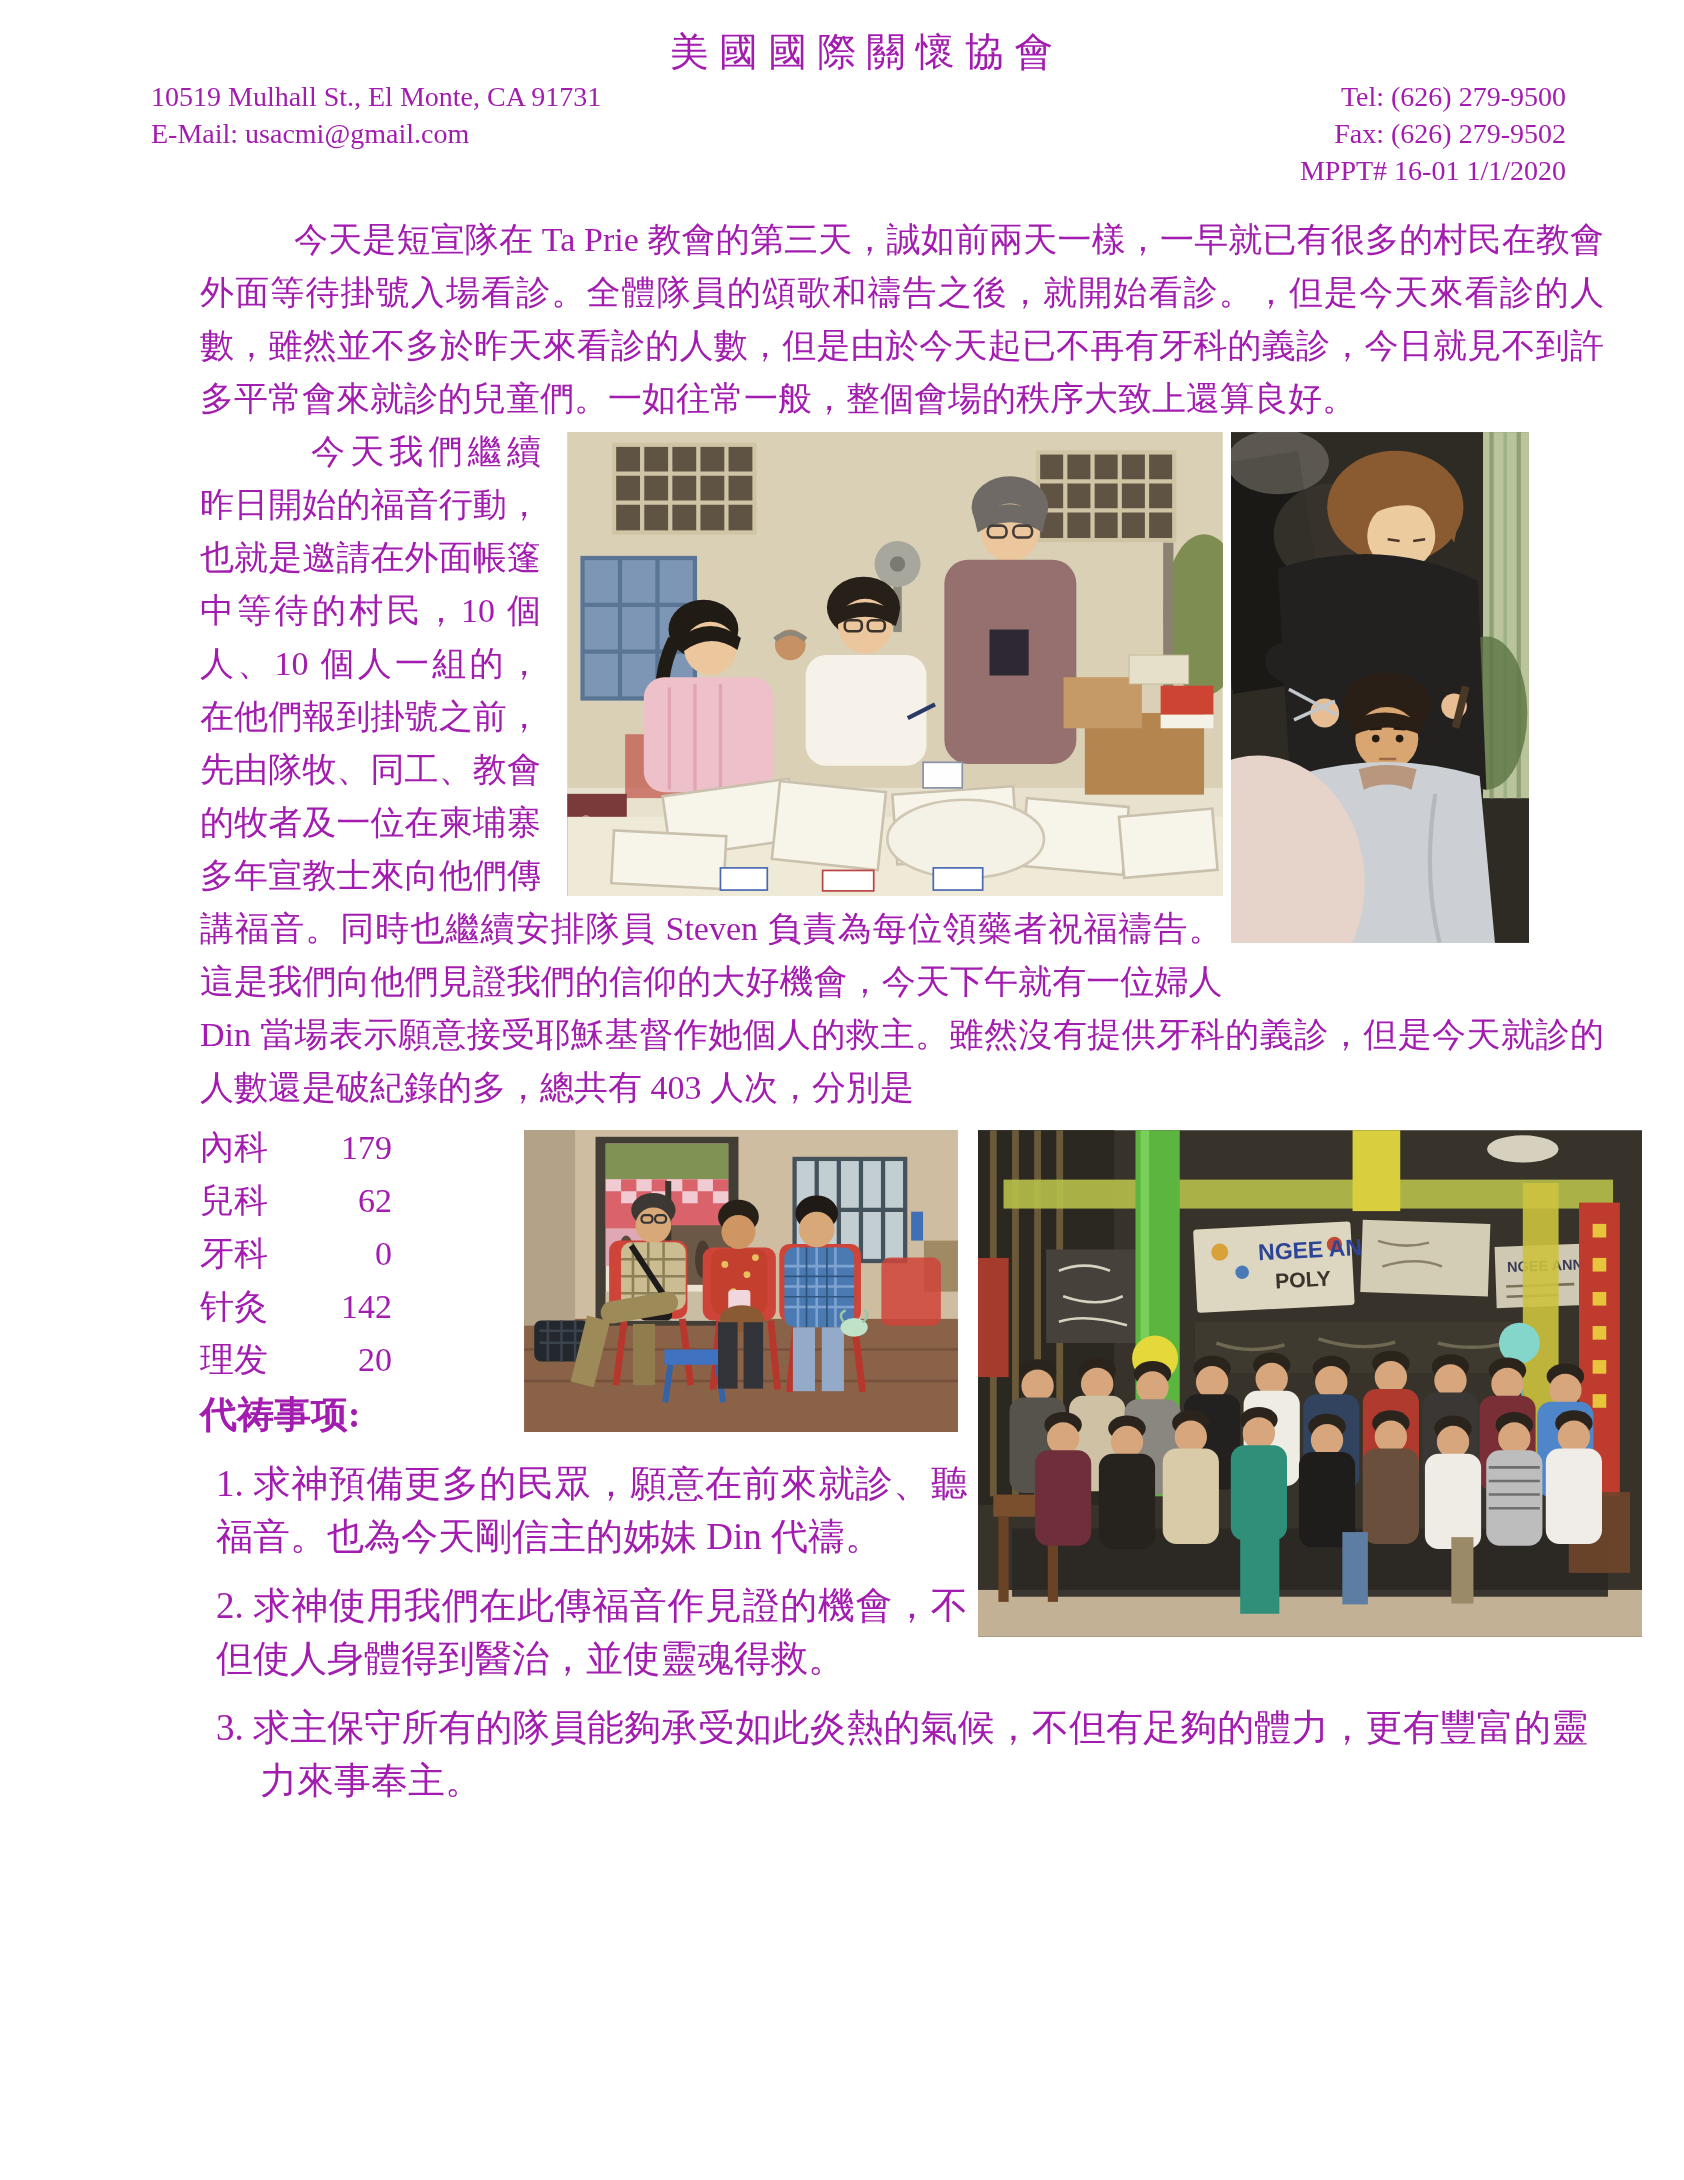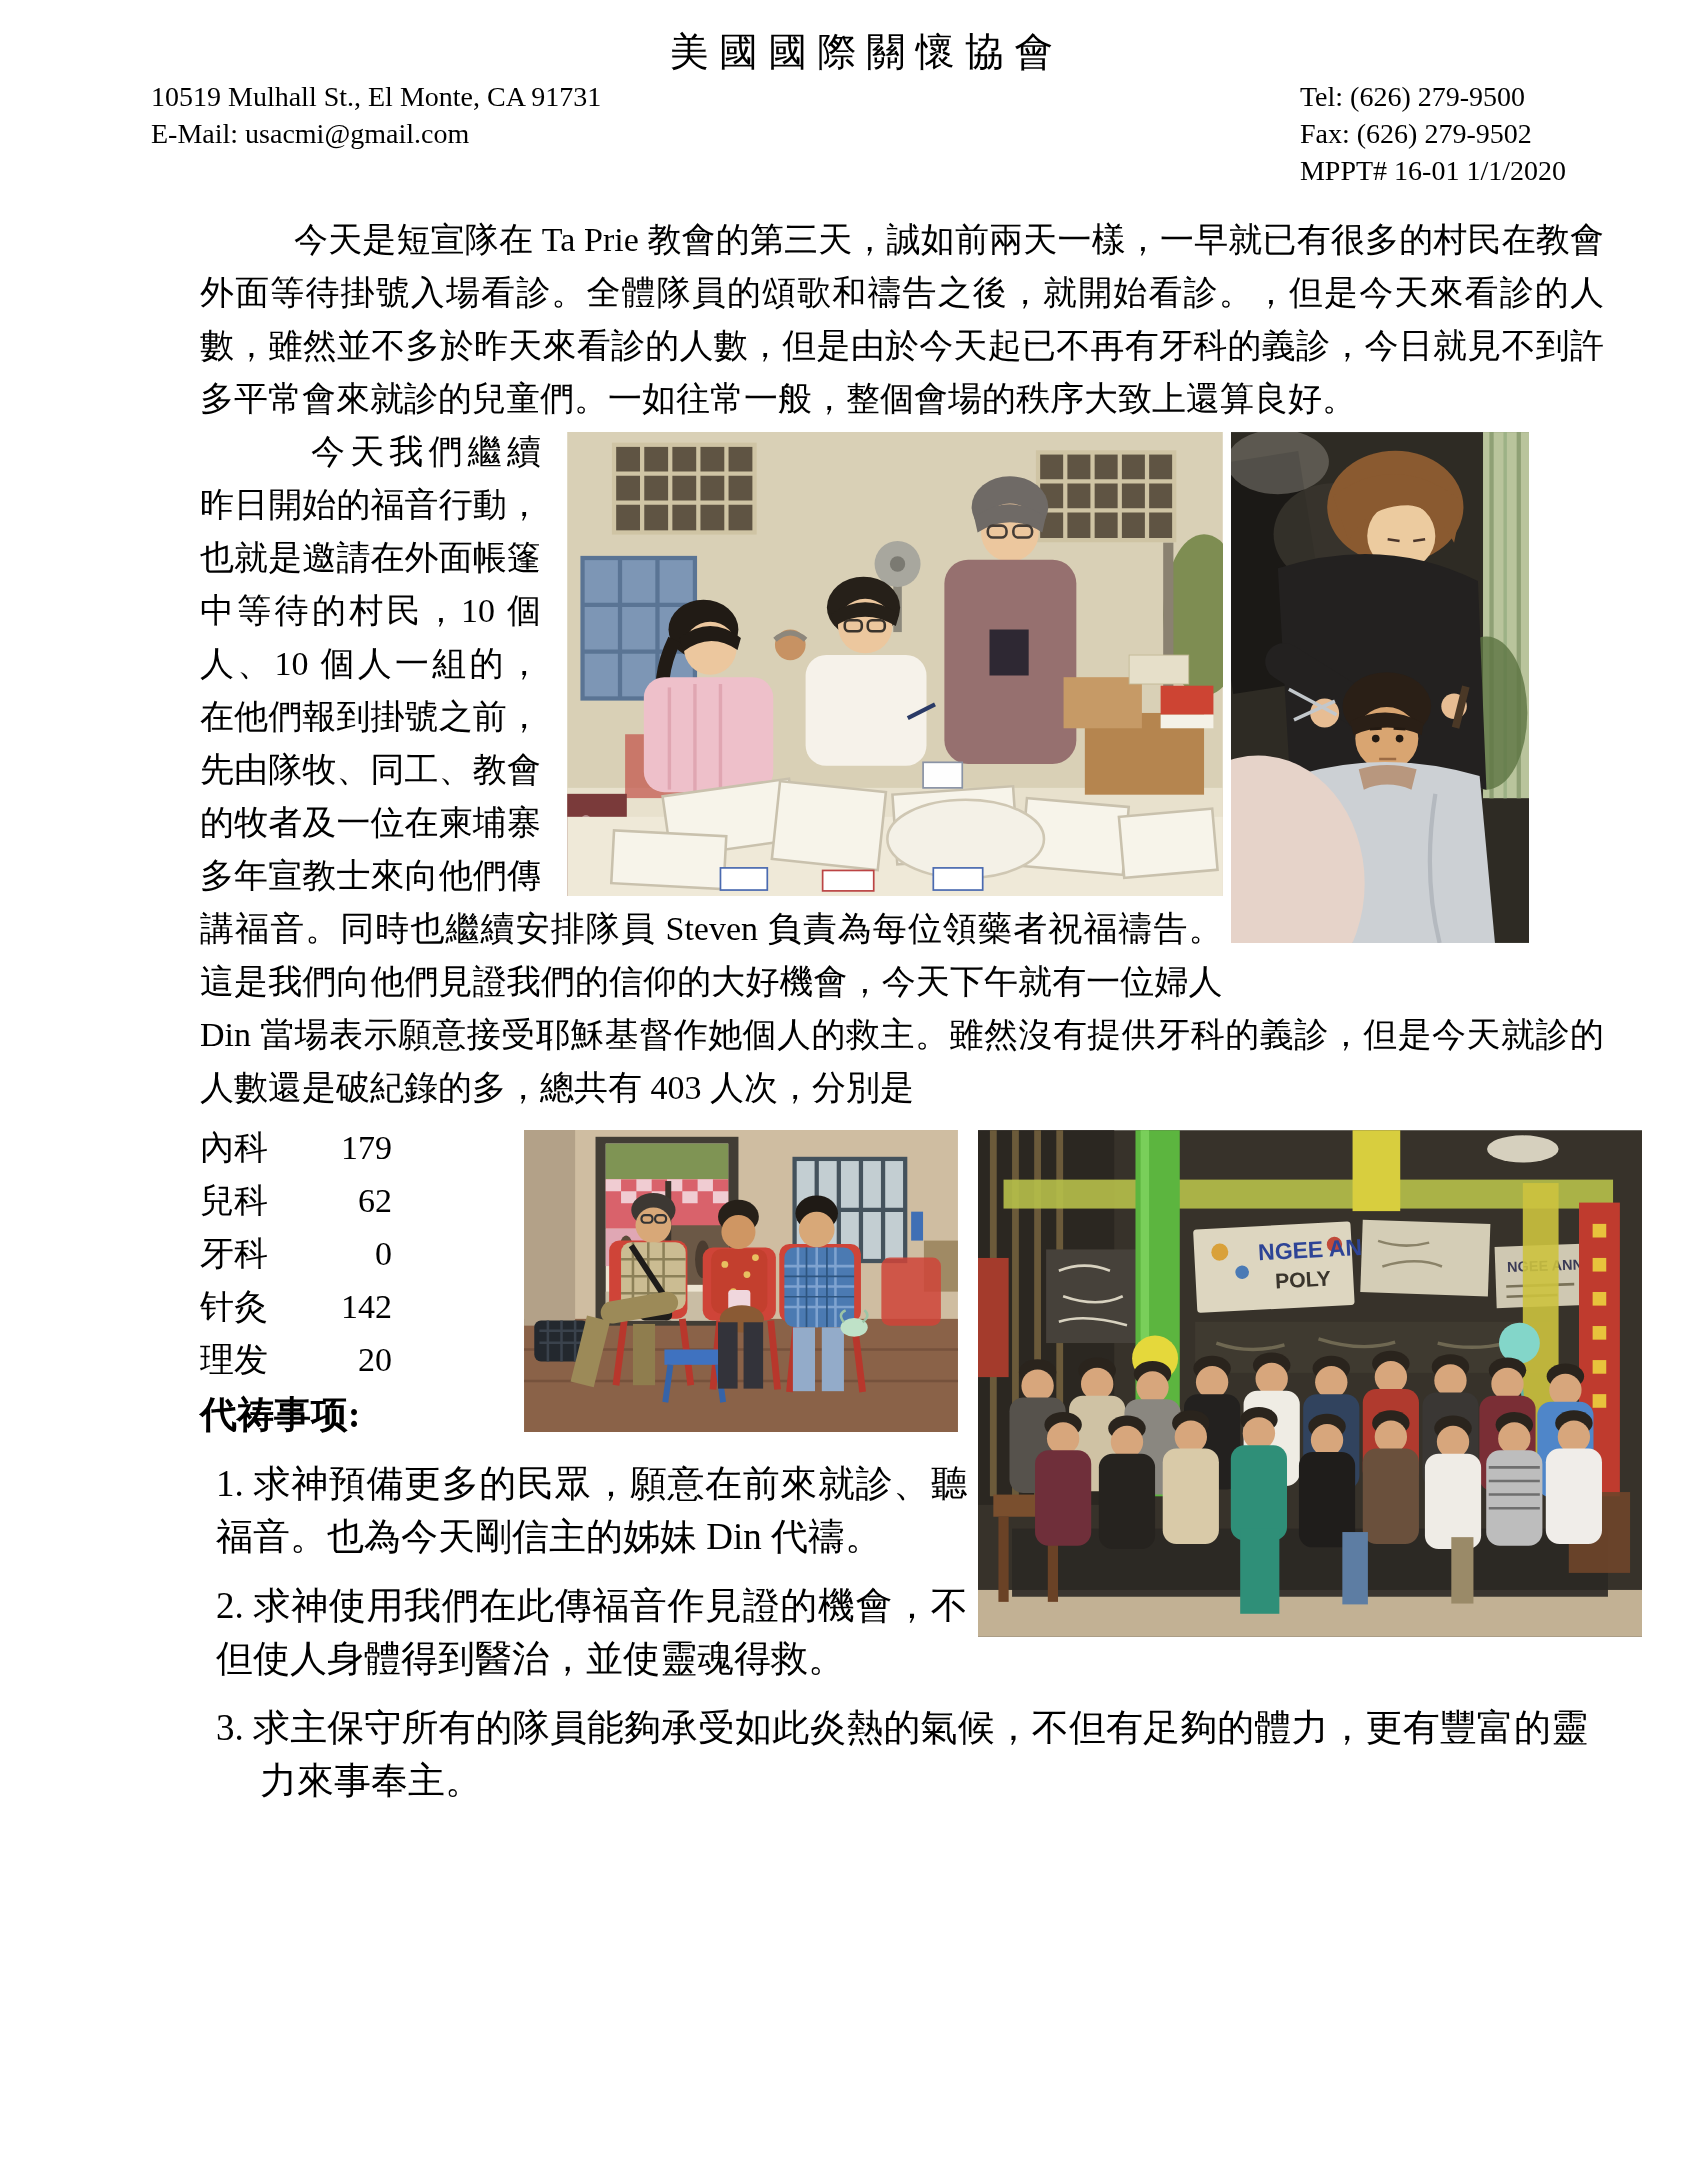--- a/index.html
+++ b/index.html
@@ -1,26 +1,26 @@
 <!DOCTYPE html>
 <html style="font-size:13.6px"><head>
 <meta charset="utf-8">
 <style>
   html,body{margin:0;padding:0;background:#888;}
   .page{
     width:1685px;height:2181px;background:#ffffff;box-sizing:border-box;
     padding:25.6px 81px 0 119px;position:relative;overflow:hidden;margin:0 auto;
-    font-family:"Liberation Serif","DejaVu Serif",serif;color:#000000;
+    font-family:"Liberation Serif","DejaVu Serif",serif;color:#a21caf;
   }
   
   .org-cn{text-align:center;font-size:39px;line-height:51px;letter-spacing:10.2px;padding-left:10.2px;}
   .org-en{text-align:center;font-size:28px;line-height:37px;}
   .contact-row{display:flex;justify-content:space-between;font-size:28px;line-height:37px;margin-top:1.7px;margin-left:32px;}
   .contact-left{text-align:left;}
-  .contact-right{text-align:left;padding-right:38px;}
+  .contact-right{text-align:right;padding-right:38px;}
   
   .doc-title{
     text-align:center;font-size:41px;line-height:55px;font-weight:bold;margin:0;
   }
   .doc-title span{
     text-decoration:underline;text-decoration-thickness:3.4px;text-underline-offset:8.5px;
   }
   
   .body-wrap{margin-left:81px;font-size:34px;line-height:53px;}
   .greeting{margin-top:215px;}

